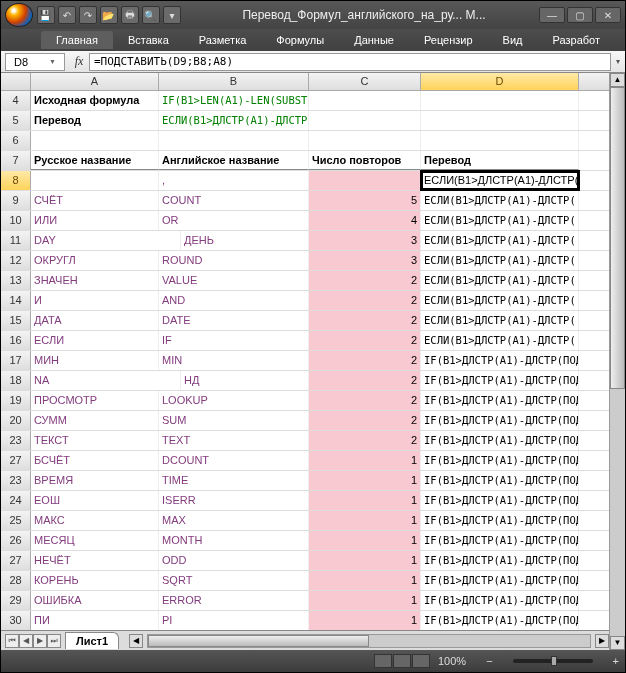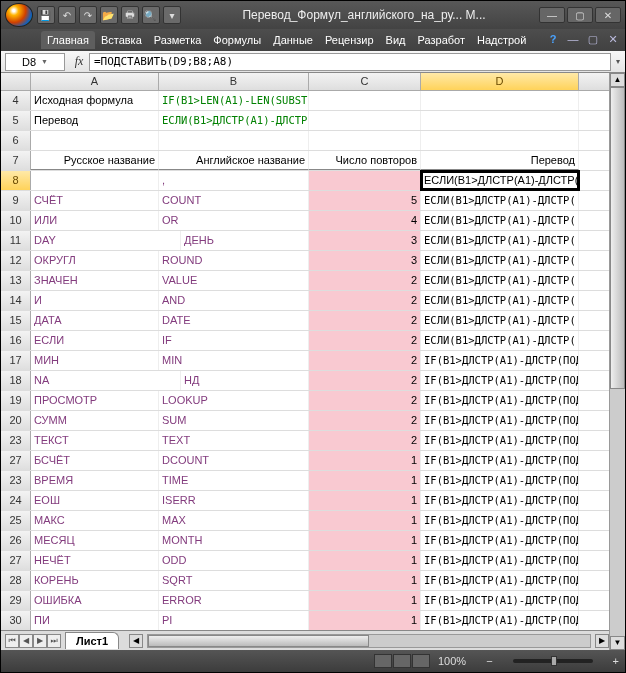--- a/index.html
+++ b/index.html
@@ -6,50 +6,50 @@
   body { font-family: Tahoma, Arial, sans-serif; font-size: 11px; background: #1a1a1a; width: 626px; height: 673px; overflow: hidden; user-select: none; }
   .window { width: 626px; height: 673px; background: #4a4a4a; display: flex; flex-direction: column; border: 1px solid #000; }
   .titlebar { height: 28px; background: linear-gradient(#585858,#434343); display: flex; align-items: center; padding: 0 4px; color: #fff; }
   .office-btn { width: 28px; height: 24px; border-radius: 50%; background: radial-gradient(circle at 30% 30%, #fff 0 5%, #ffb400 20%, #d04000 50%, #1060c0 75%, #20a020 100%); margin-right: 4px; border:1px solid #222; }
   .qat { display: flex; gap: 3px; margin-right: 8px; }
   .qat-btn { width: 18px; height: 18px; background: #6a6a6a; border:1px solid #333; border-radius:2px; display:flex; align-items:center; justify-content:center; color:#ddd; font-size:10px; }
   .title-text { flex: 1; text-align: center; font-size: 12px; white-space: nowrap; overflow: hidden; color: #eee; }
   .win-ctrl { display:flex; gap:2px; }
   .win-ctrl div { width:26px; height:16px; background:#666; border:1px solid #333; display:flex; align-items:center; justify-content:center; font-size:10px; color:#ddd; border-radius:2px; }
   .ribbon-tabs { height: 22px; background: linear-gradient(#4d4d4d,#414141); display:flex; align-items:center; padding:0 4px 0 40px; color:#fff; font-size:11px; position:relative; }
-  .ribbon-tabs .tab { padding: 3px 6px; cursor:pointer; }
+  .ribbon-tabs .tab { padding: 3px 15px; cursor:pointer; }
   .ribbon-tabs .tab.active { background:#5e5e5e; border-radius:3px 3px 0 0; }
   .ribbon-right { margin-left:auto; display:flex; gap:4px; align-items:center; }
   .ribbon-right div { width:16px; height:14px; color:#bbd; font-size:11px; text-align:center; }
   .namebox-row { height:22px; background:linear-gradient(#f7f7f7,#e4e4e4); display:flex; align-items:center; border-bottom:1px solid #888; }
-  .name-box { width:60px; height:18px; margin:14px 4px; background:#fff; border:1px solid #999; font-size:11px; padding:1px 16px; display:flex; align-items:center; justify-content:space-between; }
+  .name-box { width:60px; height:18px; margin:14px 4px; background:#fff; border:1px solid #999; font-size:11px; padding:1px 8px; display:flex; align-items:center; justify-content:space-between; }
   .name-box span.dd { font-size:7px; color:#666; }
   .fx-area { display:flex; flex:1; align-items:center; }
   .fx-icon { width:20px; text-align:center; font-style:italic; font-family:'Times New Roman',serif; font-size:12px; color:#333; }
   .formula-bar { flex:1; height:18px; background:#fff; border:1px solid #999; padding:1px 4px; font-size:11px; font-family:Consolas,monospace; white-space:nowrap; overflow:hidden; }
   .fb-expand { width:14px; font-size:8px; text-align:center; color:#555; }
   .sheet-area { flex:1; background:#fff; display:flex; flex-direction:column; overflow:hidden; }
   .col-headers { display:flex; height:18px; background:linear-gradient(#f3f3f3,#dedede); border-bottom:1px solid #aaa; }
   .corner { width:30px; border-right:1px solid #aaa; background:linear-gradient(#f0f0f0,#dcdcdc); }
   .col-h { border-right:1px solid #aaa; text-align:center; font-size:11px; color:#333; line-height:17px; }
   .col-h.sel { background:linear-gradient(#ffe9a8,#ffd35a); color:#6a4a00; }
   .cA { width:128px; } .cB { width:150px; } .cC { width:112px; } .cD { width:158px; }
   .rows { flex:1; overflow:hidden; }
   .row { display:flex; height:20px; border-bottom:1px solid #ddd; }
   .row-h { width:30px; background:linear-gradient(#f3f3f3,#dedede); border-right:1px solid #aaa; text-align:center; font-size:11px; color:#333; line-height:19px; }
   .row-h.sel { background:linear-gradient(#ffe9a8,#ffd35a); color:#6a4a00; }
   .cell { border-right:1px solid #eee; padding:2px 3px; font-size:11px; white-space:nowrap; overflow:hidden; line-height:15px; }
-  .bold { font-weight:normal; color:#000; }
+  .bold { font-weight:bold; color:#000; }
   .pink { background:#f9c9d1; }
   .num { text-align:right; }
   .func { color:#833c7e; }
   .formula-green { color:#008000; font-family:Consolas,monospace; font-size:10.5px; }
   .trunc { color:#000; font-family:Consolas,monospace; font-size:10.5px; }
   .sel-cell { outline:3px solid #000; outline-offset:-2px; background:#fff !important; }
-  .hdr-row .cell { border-bottom:1px solid #888;text-align:right; }
+  .hdr-row .cell { border-bottom:1px solid #888; }
   .sheet-tabs-row { height:20px; background:#dcdcdc; display:flex; align-items:center; border-top:1px solid #888; font-size:11px; }
   .tab-nav { display:flex; gap:0; margin:0 4px; }
   .tab-nav div { width:14px; height:14px; border:1px solid #888; background:#eee; font-size:8px; text-align:center; line-height:12px; color:#555;}
   .sheet-tab { background:#fff; border:1px solid #888; border-bottom:none; padding:2px 10px; border-radius:0 6px 0 0; font-weight:bold; }
   .hscroll { flex:1; height:14px; margin:0 4px; background:#ccc; border:1px solid #999; position:relative; }
   .hthumb { position:absolute; left:0; top:0; height:100%; width:50%; background:linear-gradient(#eee,#bbb); border:1px solid #888; }
   .harrow { width:14px; height:14px; background:#ddd; border:1px solid #888; font-size:8px; text-align:center; line-height:12px; }
   .vscroll-col { width:16px; background:#dcdcdc; border-left:1px solid #999; display:flex; flex-direction:column; }
   .varrow { height:14px; background:#ddd; border:1px solid #888; font-size:8px; text-align:center; line-height:12px; }
   .vtrack { flex:1; background:#ccc; position:relative; }

